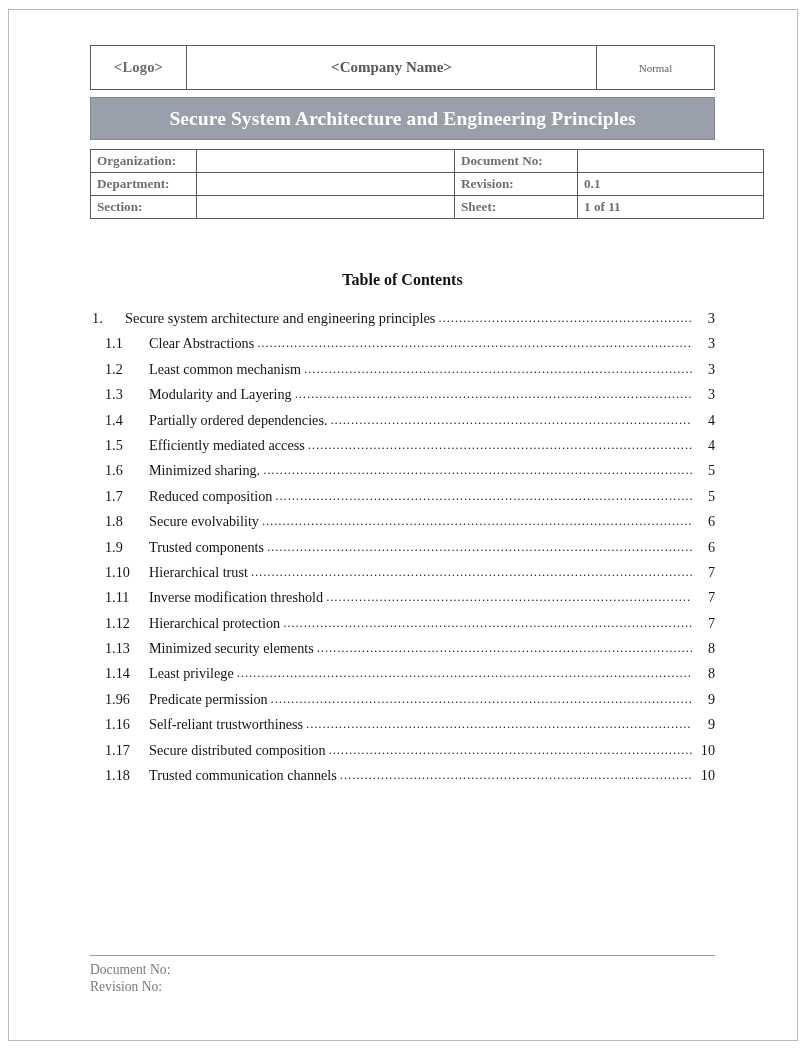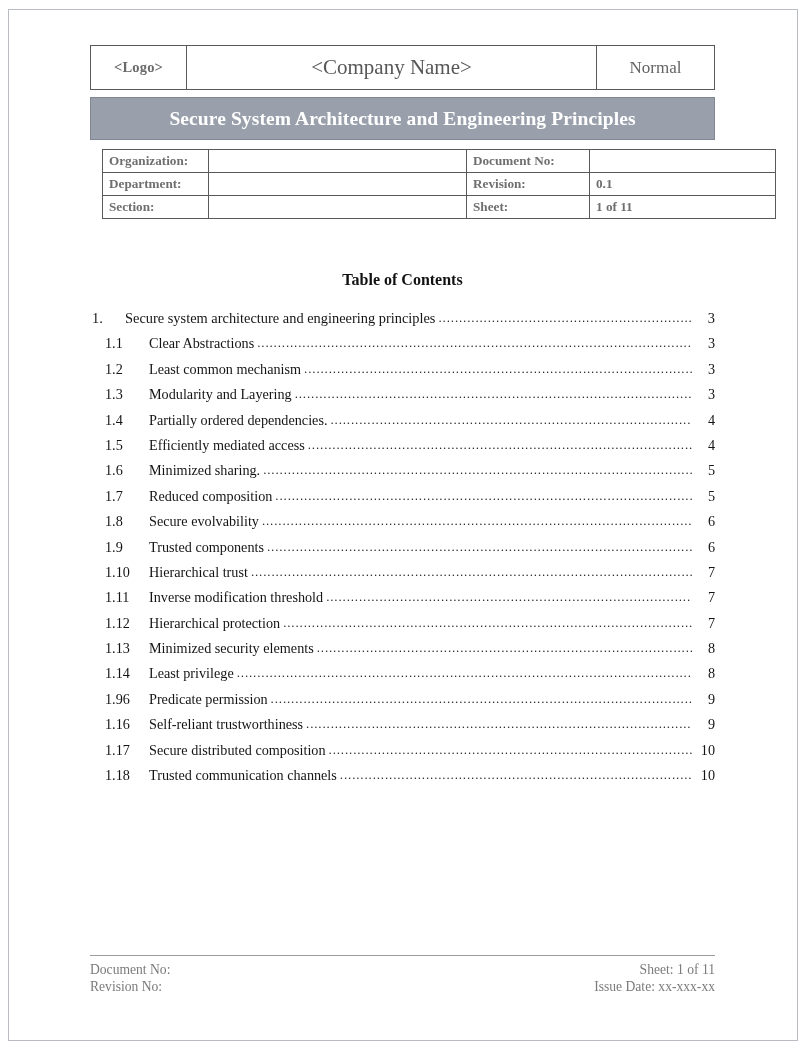--- a/index.html
+++ b/index.html
@@ -52,27 +52,27 @@
   }
   .hdr-logo {
     width: 95px;
     font-weight: bold;
     font-size: 14.5px;
     color: #6b6b6b;
     letter-spacing: .2px;
     margin-left: 32px;
   }
   .hdr-company {
-    font-weight: normal;
-    font-size: 21px;
+    font-weight: bold;
+    font-size: 15px;
     color: #575757;
   }
   .hdr-normal {
     width: 117px;
-    font-size: 17px;
+    font-size: 11px;
     color: #636363;
   }
 
   
   .title-banner {
     width: 625px;
     height: 43px;
     margin-top: 7px;
     background: #99a0ab;
     border: 1px solid #7f8793;
@@ -87,21 +87,20 @@
     font-size: 19.5px;
     letter-spacing: .1px;
   }
 
   
   .meta-wrap { margin-top: 9px; }
   table.meta-table {
     border-collapse: collapse;
     width: 625px;
     table-layout: fixed;
-    margin-left: 12px;
   }
   table.meta-table td {
     border: 1px solid #595959;
     height: 22px;
     padding: 0 6px;
     font-size: 13.2px;
     font-weight: bold;
     color: #6f6f6f;
     vertical-align: middle;
     white-space: nowrap;
@@ -360,19 +359,15 @@
 
   </div>
 
   <div class="footer">
     <div class="footer-rule"></div>
     <div class="footer-cols">
       <div class="footer-left">
         <div>Document No:</div>
         <div>Revision No:</div>
       </div>
-      <div class="footer-right">
-        <div>Sheet: 1 of 11</div>
-        <div>Issue Date: xx-xxx-xx</div>
-      </div>
     </div>
   </div>
 </div>
 
 </body></html>

